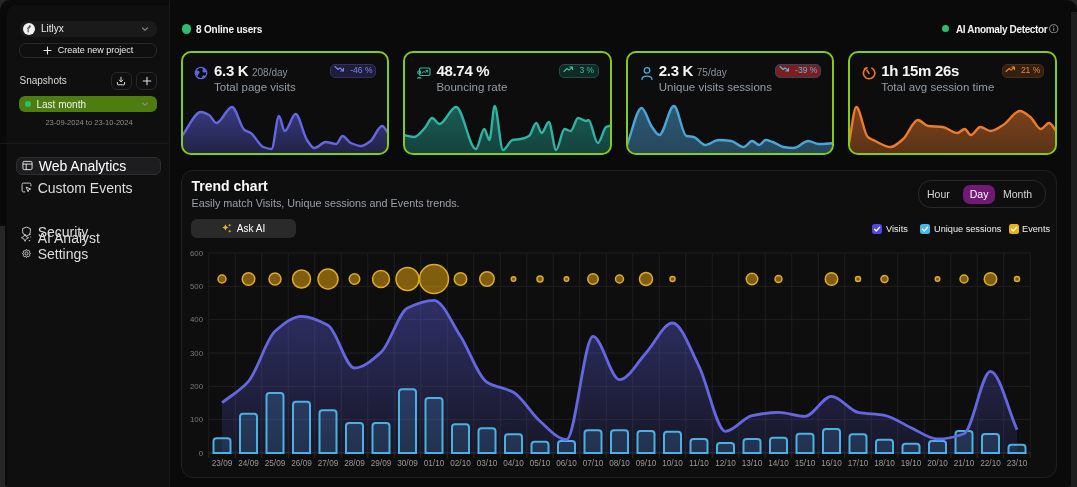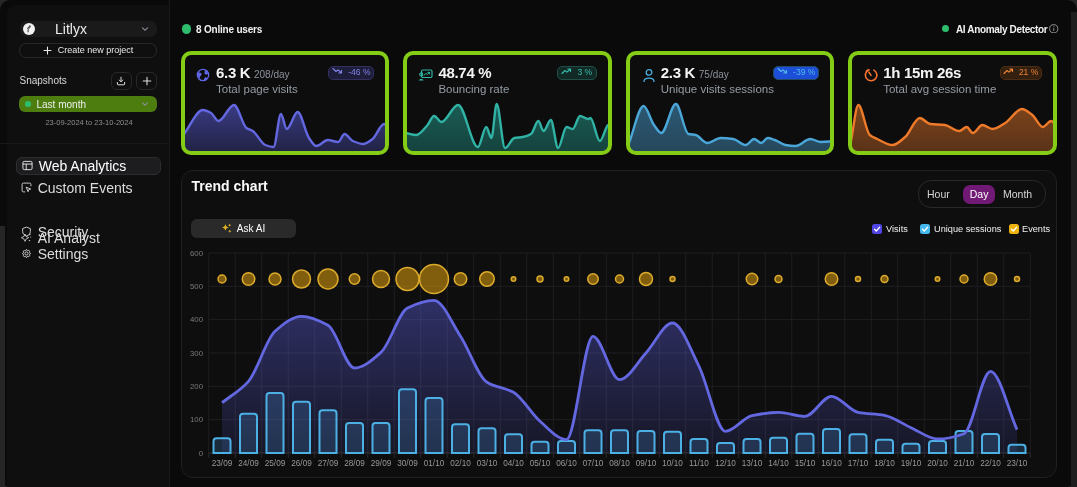--- a/index.html
+++ b/index.html
@@ -1,17 +1,17 @@
 <!DOCTYPE html>
 <html><head><meta charset="utf-8"><style>
 * { margin:0; padding:0; box-sizing:border-box; }
 html,body { width:1077px; height:487px; background:#262626; font-family:"Liberation Sans",sans-serif; overflow:hidden; }
 #app { position:absolute; left:0; top:0; width:1077px; height:487px; background:#0a0a0b; border-radius:10px; overflow:hidden; }
 .abs { position:absolute; }
-.card { position:absolute; top:50.5px; width:208.4px; height:104.5px; background:#0d0d0e; border:4px solid #84cc16; border-radius:10px; overflow:hidden; }
+.card { position:absolute; top:50.5px; width:208.4px; height:104.5px; background:#0d0d0e; border:2px solid #84cc16; border-radius:10px; overflow:hidden; }
 .card .num { position:absolute; left:31px; top:9.5px; font-size:15px; font-weight:bold; color:#f4f4f5; letter-spacing:-0.3px; }
 .card .per { position:absolute; top:14px; font-size:10px; color:#8b929c;text-align:right; }
 .card .sub { position:absolute; left:31px; top:28px; font-size:11.5px; color:#959ca4; }
 .card .badge { position:absolute; top:11px; height:14.5px; border-radius:5px; font-size:8.5px; display:flex; justify-content:center; gap:3px; padding:0; }
 .card svg.spark { position:absolute; left:-1px; bottom:-1px; }
 .navrow { position:absolute; left:15.7px; width:145px; height:18px; display:flex; align-items:center; }
 .navrow .ic { width:11px; height:11px; margin-left:5px; margin-right:6px; flex:none; }
 .navrow span { font-size:14px; color:#dcdcdc; }
 .chip { display:flex; align-items:center; }
 </style></head>
@@ -19,21 +19,21 @@
 <div id="app">
 
 <div class="abs" style="left:6.5px; top:4.5px; width:163px; height:482.5px; background:#0f0f10; border-radius:9px 0 0 0;"></div>
 <div class="abs" style="left:169px; top:0; width:1px; height:487px; background:#1a1a1c;"></div>
 
 <div class="abs chip" style="left:20px; top:21px; width:137px; height:15.5px; background:#1a1a1b; border-radius:7px;">
   <svg width="12" height="12" viewBox="0 0 12 12" style="margin-left:3px;">
         <circle cx="6" cy="6" r="6" fill="#f2f2f2"></circle>
         <path d="M6.9 2.9 C7.6 3.4 7.2 4.4 6.4 4.9 C5.3 5.6 4.8 7.0 5.1 8.9 M6.9 2.9 C6.1 3.3 5.0 4.4 4.6 5.3" fill="none" stroke="#141414" stroke-width="0.9" stroke-linecap="round"></path>
       </svg>
-  <span style="font-size:14px; color:#ececec; margin-left:20px;">Litlyx</span>
+  <span style="font-size:10px; color:#ececec; margin-left:6px;">Litlyx</span>
   <svg width="8" height="8" viewBox="0 0 8 8" style="margin-left:auto; margin-right:8px;">
         <path d="M1.5 2.8 L4 5.3 L6.5 2.8" stroke="#8a8f98" stroke-width="1.1" fill="none" stroke-linecap="round"></path>
       </svg>
 </div>
 
 <div class="abs chip" style="left:19px; top:42.5px; width:138px; height:15px; border:1px solid #28282a; border-radius:7px; justify-content:center;">
   <svg width="9" height="9" viewBox="0 0 9 9" style="margin-right:6px;">
         <path d="M4.5 1 V8 M1 4.5 H8" stroke="#e8e8e8" stroke-width="1.1" stroke-linecap="round"></path>
       </svg>
   <span style="font-size:9px; color:#e8e8e8;">Create new project</span>
@@ -166,21 +166,21 @@
   </svg>
 </div>
 
 <div class="card" style="left:625.8px;">
   <svg class="abs" style="left:12px; top:13px;" width="14" height="15" viewBox="0 0 14 15">
         <circle cx="7" cy="4.4" r="2.8" fill="none" stroke="#4aaede" stroke-width="1.3"></circle>
         <path d="M2 13.4 C2 8.9 12 8.9 12 13.4" fill="none" stroke="#4aaede" stroke-width="1.3" stroke-linecap="round"></path>
       </svg>
   <div class="num">2.3 K</div>
       <div class="per" style="left:69px;">75/day</div>
-  <div class="badge" style="right:11px; width:46px; background:#1d4ed8; border:1px solid #234c62; color:#52b9ea;">
+  <div class="badge" style="right:11px; width:46px; background:#7f1d1d; border:1px solid #234c62; color:#52b9ea;">
     <svg width="13" height="8" viewBox="0 0 13 8">
           <path d="M1 1.5 L4 4.5 L6 2.8 L9.5 6 M9.5 6 H6.8 M9.5 6 V3.4" stroke="#52b9ea" stroke-width="1.1" fill="none" stroke-linecap="round" stroke-linejoin="round"></path>
         </svg>
     <span>-39 %</span>
       </div>
   <div class="sub">Unique visits sessions</div>
   <svg class="spark" width="210" height="51" viewBox="0 0 210 51">
     <defs>
           <linearGradient id="g3" x1="0" y1="0" x2="0" y2="1">
             <stop offset="0" stop-color="#4ca4d8" stop-opacity="0.5"></stop>
@@ -213,20 +213,21 @@
             <stop offset="1" stop-color="#ef7b2a" stop-opacity="0.33"></stop>
           </linearGradient>
         </defs>
     <path d="M0.0,40.0C2.4,28.0 4.9,4.0 7.3,4.0C11.1,4.0 14.9,30.7 18.8,34.0C21.2,36.1 23.6,36.9 26.1,38.0C31.3,40.4 36.5,44.0 41.7,44.0C45.8,44.0 50.0,39.5 54.2,36.0C59.0,31.9 63.9,17.0 68.8,17.0C72.2,17.0 75.7,22.6 79.2,23.0C84.1,23.6 88.9,23.4 93.8,24.0C98.6,24.6 103.5,30.0 108.4,30.0C110.8,30.0 113.2,26.0 115.7,26.0C117.7,26.0 119.8,32.0 121.9,32.0C125.0,32.0 128.2,24.0 131.3,24.0C134.8,24.0 138.2,28.0 141.7,28.0C145.9,28.0 150.0,24.5 154.2,22.0C159.8,18.6 165.3,8.0 170.9,8.0C174.4,8.0 177.8,11.3 181.3,14.0C184.8,16.7 188.3,26.0 191.7,26.0C194.5,26.0 197.3,20.0 200.1,20.0C202.8,20.0 205.6,26.7 208.4,30.0L208.4,54.0L0.0,54.0Z" fill="url(#g4)"></path>
         <path d="M0.0,40.0C2.4,28.0 4.9,4.0 7.3,4.0C11.1,4.0 14.9,30.7 18.8,34.0C21.2,36.1 23.6,36.9 26.1,38.0C31.3,40.4 36.5,44.0 41.7,44.0C45.8,44.0 50.0,39.5 54.2,36.0C59.0,31.9 63.9,17.0 68.8,17.0C72.2,17.0 75.7,22.6 79.2,23.0C84.1,23.6 88.9,23.4 93.8,24.0C98.6,24.6 103.5,30.0 108.4,30.0C110.8,30.0 113.2,26.0 115.7,26.0C117.7,26.0 119.8,32.0 121.9,32.0C125.0,32.0 128.2,24.0 131.3,24.0C134.8,24.0 138.2,28.0 141.7,28.0C145.9,28.0 150.0,24.5 154.2,22.0C159.8,18.6 165.3,8.0 170.9,8.0C174.4,8.0 177.8,11.3 181.3,14.0C184.8,16.7 188.3,26.0 191.7,26.0C194.5,26.0 197.3,20.0 200.1,20.0C202.8,20.0 205.6,26.7 208.4,30.0" fill="none" stroke="#ef7b2a" stroke-width="2.4"></path>
   </svg>
 </div>
 
 <div class="abs" style="left:181px; top:169.5px; width:875.6px; height:308.3px; background:#0e0e0f; border:1px solid #202022; border-radius:12px;"></div>
 <div class="abs" style="left:191.5px; top:178px; font-size:14px; font-weight:bold; color:#fafafa;">Trend chart</div>
+<div class="abs" style="left:191.5px; top:197px; font-size:10.8px; color:#9aa0a6;">Easily match Visits, Unique sessions and Events trends.</div>
 
 <div class="abs chip" style="left:190.5px; top:219px; width:105px; height:19px; background:#2a2a2b; border-radius:6px; justify-content:center;">
   <svg width="11" height="11" viewBox="0 0 11 11" style="margin-right:5px;">
         <path d="M4.4 1.2 L5.4 3.4 L7.6 4.4 L5.4 5.4 L4.4 7.6 L3.4 5.4 L1.2 4.4 L3.4 3.4 Z" fill="#e3b722"></path>
         <circle cx="8.6" cy="2.3" r="1.0" fill="#e3b722"></circle>
         <path d="M8.8 6.6 L9.3 7.7 L10.4 8.2 L9.3 8.7 L8.8 9.8 L8.3 8.7 L7.2 8.2 L8.3 7.7 Z" fill="#e3b722"></path>
       </svg>
   <span style="font-size:10px; color:#fff;">Ask AI</span>
 </div>
 

